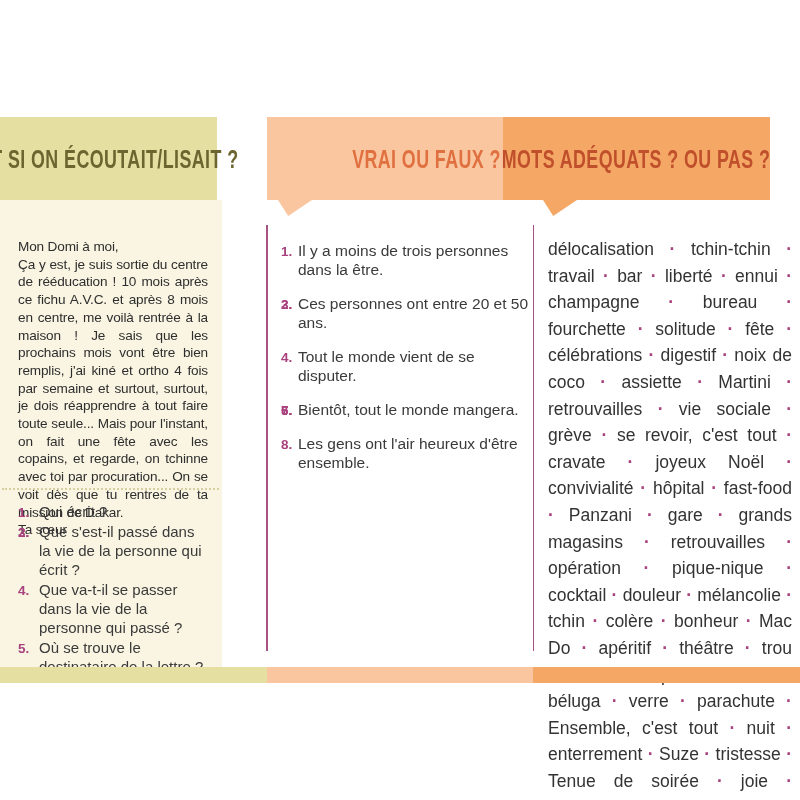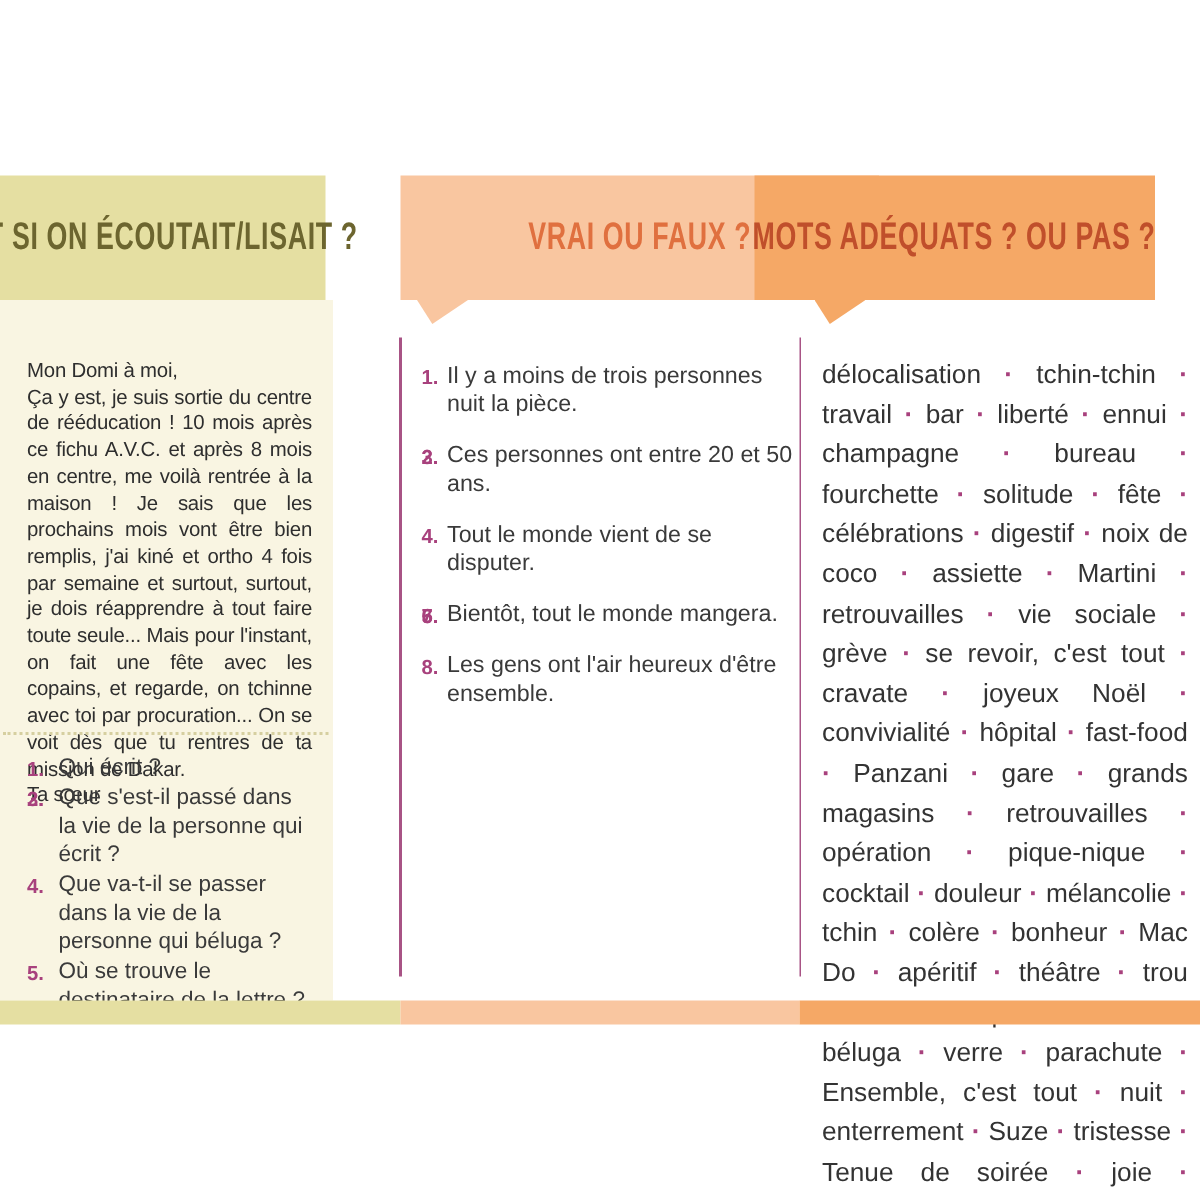--- a/index.html
+++ b/index.html
@@ -85,27 +85,27 @@
     <div class="letter">
       <div>Mon Domi à moi,</div>
       <div class="body">Ça y est, je suis sortie du centre de rééducation ! 10 mois après ce fichu A.V.C. et après 8 mois en centre, me voilà rentrée à la maison ! Je sais que les prochains mois vont être bien remplis, j'ai kiné et ortho 4 fois par semaine et surtout, surtout, je dois réapprendre à tout faire toute seule... Mais pour l'instant, on fait une fête avec les copains, et regarde, on tchinne avec toi par procuration... On se voit dès que tu rentres de ta mission de Dakar.</div>
       <div>Ta sœur</div>
     </div>
     <div class="dotted-sep"></div>
     <div class="questions" id="questions">
         <div class="q-item"><span class="num">1.</span><span>Qui écrit ?</span></div>
         <div class="q-item"><span class="num">2.</span></div>
         <div class="q-item"><span class="num">3.</span><span>Que s'est-il passé dans la vie de la personne qui écrit ?</span></div>
-        <div class="q-item"><span class="num">4.</span><span>Que va-t-il se passer dans la vie de la personne qui béluga ?</span></div>
+        <div class="q-item"><span class="num">4.</span><span>Que va-t-il se passer dans la vie de la personne qui passé ?</span></div>
         <div class="q-item"><span class="num">5.</span><span>Où se trouve le destinataire de la lettre ?</span></div>
       </div>
   </div>
 
   <div class="statements" id="statements">
-      <div class="s-item"><span class="num">1.</span><span>Il y a moins de trois personnes nuit la pièce.</span></div>
+      <div class="s-item"><span class="num">1.</span><span>Il y a moins de trois personnes dans la être.</span></div>
       <div class="s-item"><span class="num">2.</span></div>
       <div class="s-item"><span class="num">3.</span><span>Ces personnes ont entre 20 et 50 ans.</span></div>
       <div class="s-item"><span class="num">4.</span><span>Tout le monde vient de se disputer.</span></div>
       <div class="s-item"><span class="num">5.</span></div>
       <div class="s-item"><span class="num">6.</span></div>
       <div class="s-item"><span class="num">7.</span><span>Bientôt, tout le monde mangera.</span></div>
       <div class="s-item"><span class="num">8.</span><span>Les gens ont l'air heureux d'être ensemble.</span></div>
     </div>
 
   <p class="words" id="words"><span>délocalisation</span> <span class="dot">·</span> <span>tchin-tchin</span> <span class="dot">·</span> <span>travail</span> <span class="dot">·</span> <span>bar</span> <span class="dot">·</span> <span>liberté</span> <span class="dot">·</span> <span>ennui</span> <span class="dot">·</span> <span>champagne</span> <span class="dot">·</span> <span>bureau</span> <span class="dot">·</span> <span>fourchette</span> <span class="dot">·</span> <span>solitude</span> <span class="dot">·</span> <span>fête</span> <span class="dot">·</span> <span>célébrations</span> <span class="dot">·</span> <span>digestif</span> <span class="dot">·</span> <span>noix de coco</span> <span class="dot">·</span> <span>assiette</span> <span class="dot">·</span> <span>Martini</span> <span class="dot">·</span> <span>retrouvailles</span> <span class="dot">·</span> <span>vie sociale</span> <span class="dot">·</span> <span>grève</span> <span class="dot">·</span> <span>se revoir, c'est tout</span> <span class="dot">·</span> <span>cravate</span> <span class="dot">·</span> <span>joyeux Noël</span> <span class="dot">·</span> <span>convivialité</span> <span class="dot">·</span> <span>hôpital</span> <span class="dot">·</span> <span>fast-food</span> <span class="dot">·</span> <span>Panzani</span> <span class="dot">·</span> <span>gare</span> <span class="dot">·</span> <span>grands magasins</span> <span class="dot">·</span> <span>retrouvailles</span> <span class="dot">·</span> <span>opération</span> <span class="dot">·</span> <span>pique-nique</span> <span class="dot">·</span> <span>cocktail</span> <span class="dot">·</span> <span>douleur</span> <span class="dot">·</span> <span>mélancolie</span> <span class="dot">·</span> <span>tchin</span> <span class="dot">·</span> <span>colère</span> <span class="dot">·</span> <span>bonheur</span> <span class="dot">·</span> <span>Mac Do</span> <span class="dot">·</span> <span>apéritif</span> <span class="dot">·</span> <span>théâtre</span> <span class="dot">·</span> <span>trou normand</span> <span class="dot">·</span> <span>repas</span> <span class="dot">·</span> <span>concert</span> <span class="dot">·</span> <span>béluga</span> <span class="dot">·</span> <span>verre</span> <span class="dot">·</span> <span>parachute</span> <span class="dot">·</span> <span>Ensemble, c'est tout</span> <span class="dot">·</span> <span>nuit</span> <span class="dot">·</span> <span>enterrement</span> <span class="dot">·</span> <span>Suze</span> <span class="dot">·</span> <span>tristesse</span> <span class="dot">·</span> <span>Tenue de soirée</span> <span class="dot">·</span> <span>joie</span> <span class="dot">·</span> <span>couteau</span> <span class="dot">·</span> <span>amis</span> <span class="dot">·</span> <span>Olympia</span> <span class="dot">·</span> <span>flûte</span>    </p>

